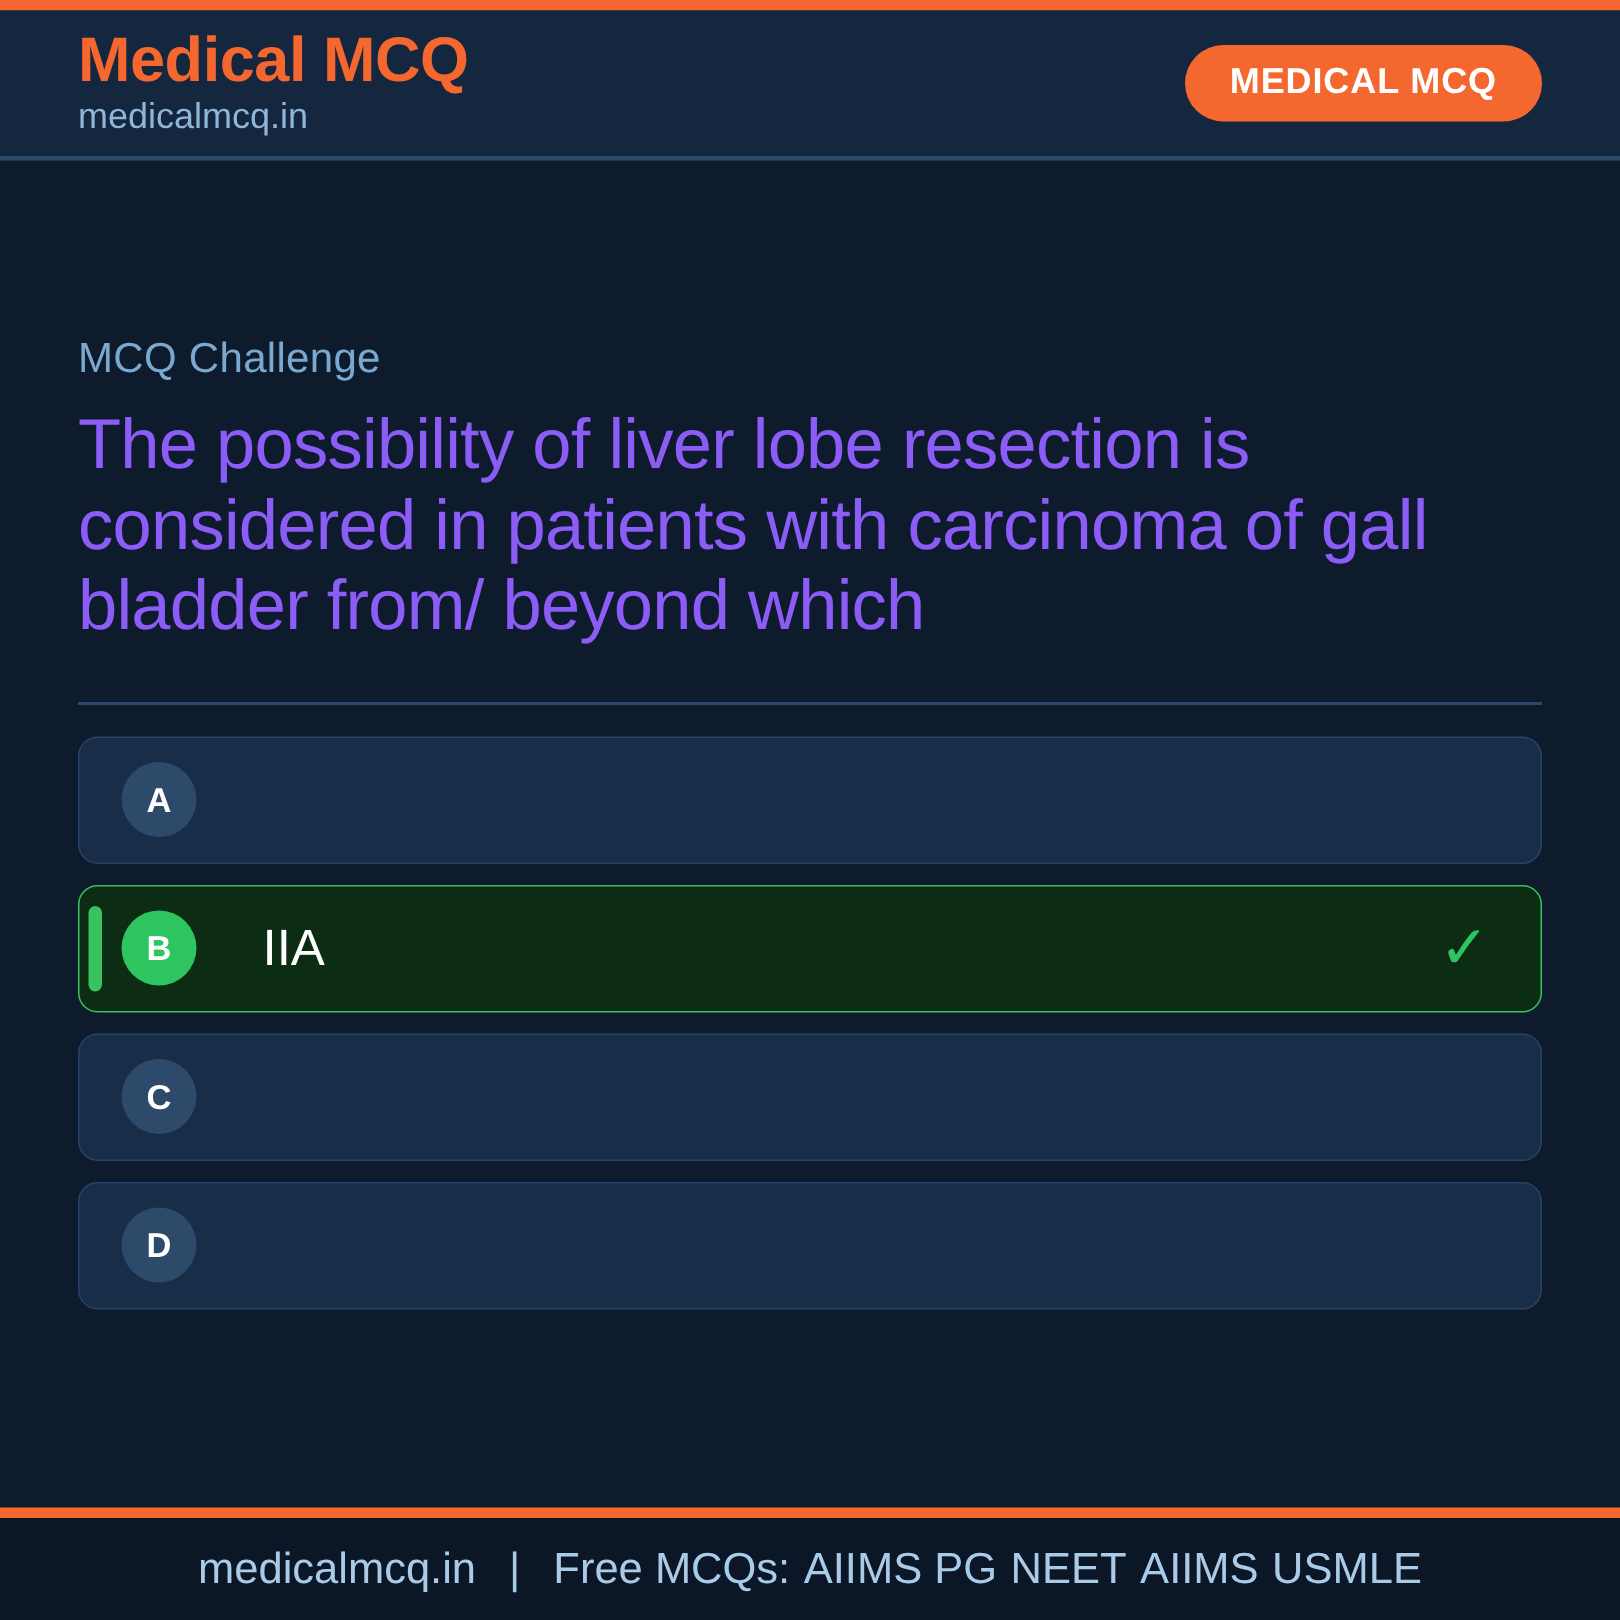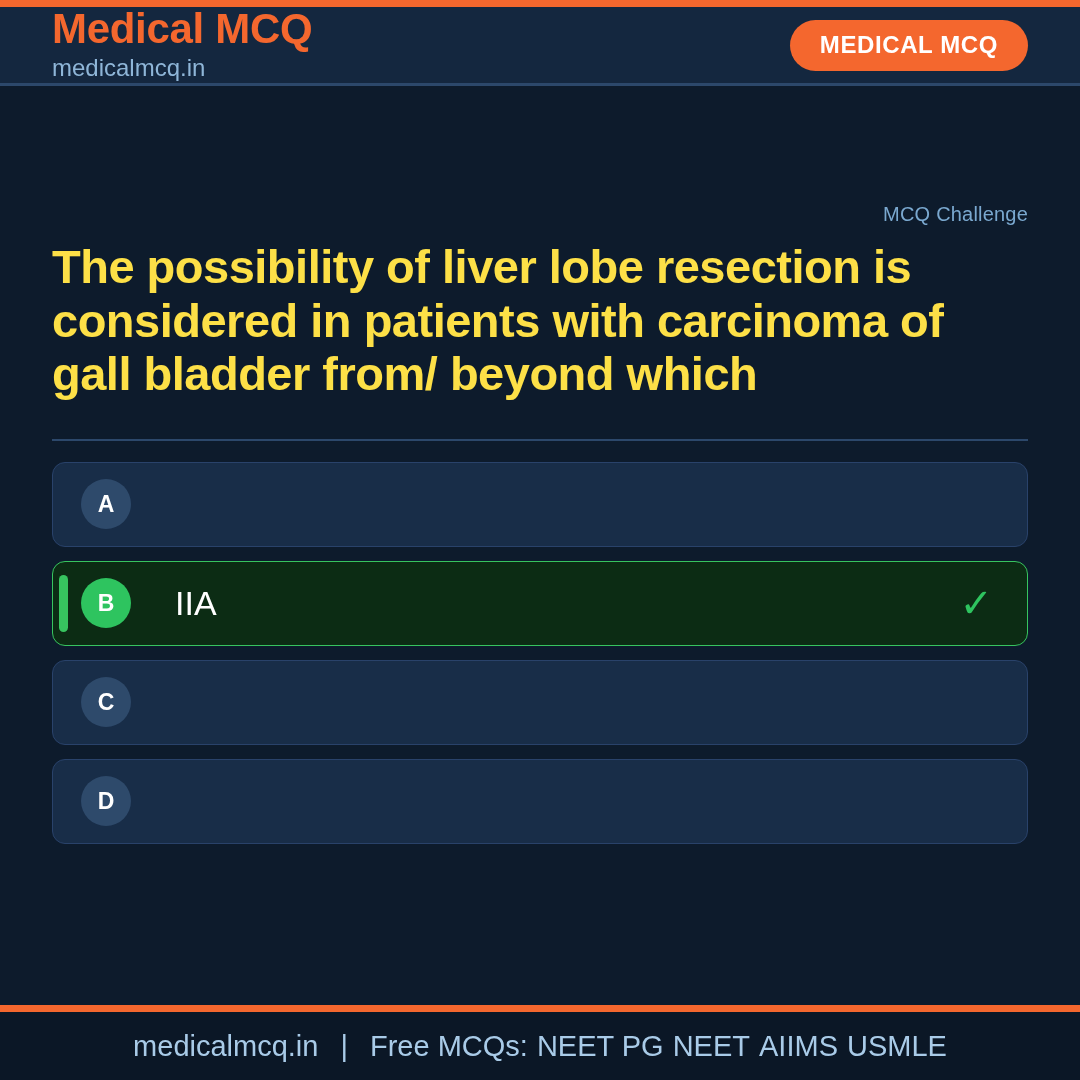--- a/index.html
+++ b/index.html
@@ -28,21 +28,21 @@
   .top-accent {
     height: 7px;
     width: 100%;
     background: #f4672e;
     flex: 0 0 auto;
   }
 
   
   .header {
     flex: 0 0 auto;
-    height: 79px;
+    height: 100px;
     background: #14273f;
     border-bottom: 3px solid #2c486b;
     box-sizing: border-box;
     display: flex;
     align-items: center;
     justify-content: space-between;
     padding: 0 52px 0 52px;
   }
   .brand {
     display: flex;
@@ -75,31 +75,30 @@
   }
 
   
   .main {
     flex: 1 1 auto;
     padding: 118px 52px 0 52px;
     box-sizing: border-box;
     position: relative;
   }
   .eyebrow {
-    font-size: 20px;
+    font-size: 28px;
     color: #7aa8cf;
     line-height: 1;
     margin-bottom: 16px;
     letter-spacing: 0.2px;
-    text-align: right;
   }
   .question {
     font-size: 47px;
-    font-weight: bold;
-    color: #fde047;
+    font-weight: normal;
+    color: #8b5cf6;
     line-height: 1.14;
     letter-spacing: -0.5px;
     max-width: 930px;
   }
   .divider {
     height: 2px;
     background: #2c486b;
     margin-top: 38px;
     margin-bottom: 21px;
   }
@@ -260,19 +259,19 @@
 
     </div>
   </div>
 
   <div class="footer-accent"></div>
 
   <div class="footer">
     <span class="footer-text">medicalmcq.in</span>
     <span class="footer-sep">|</span>
     <span class="footer-tags">Free MCQs:</span>
-    <span class="footer-tags footer-tag">NEET PG</span>
+    <span class="footer-tags footer-tag">AIIMS PG</span>
     <span class="footer-tags footer-tag">NEET</span>
     <span class="footer-tags footer-tag">AIIMS</span>
     <span class="footer-tags footer-tag">USMLE</span>
   </div>
 
 </div>
 
 </body></html>

